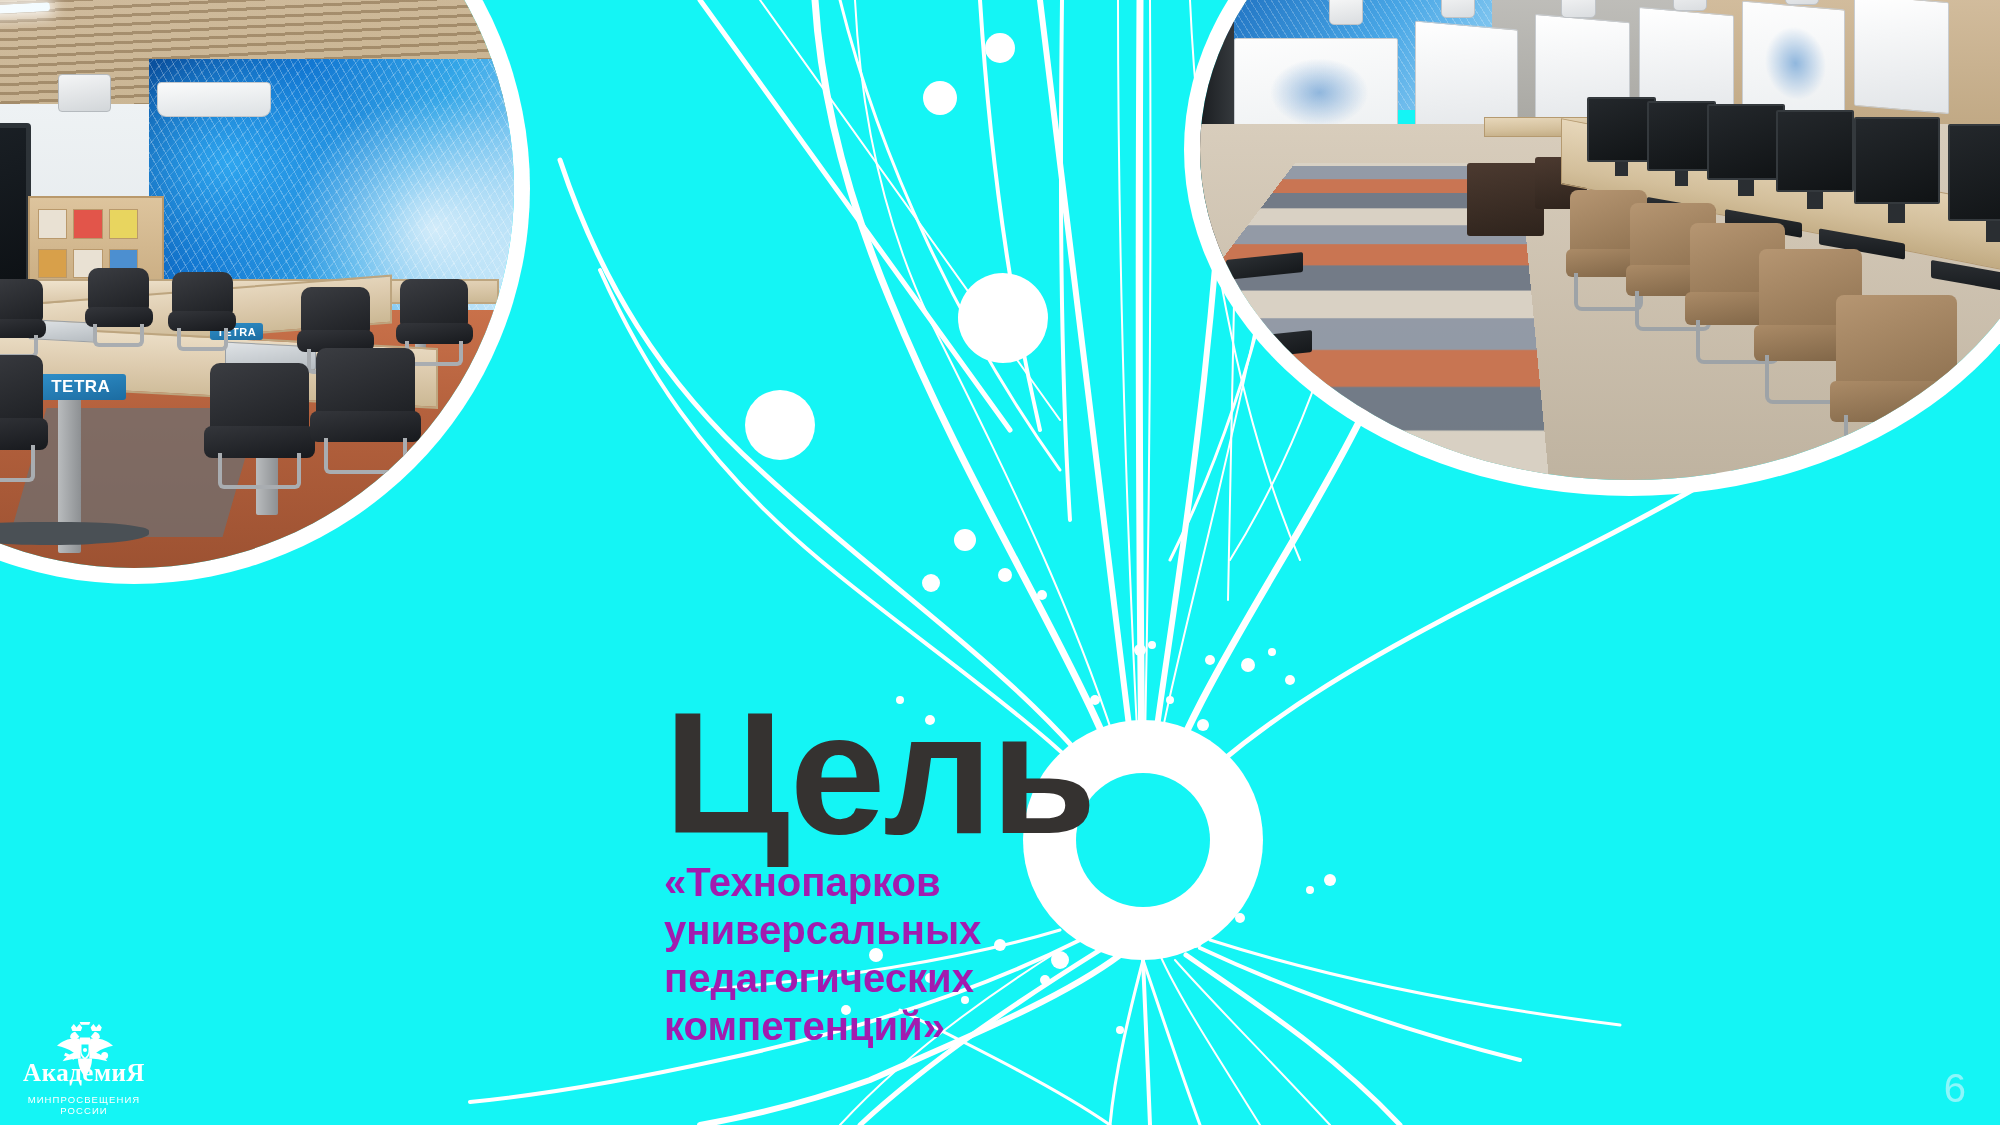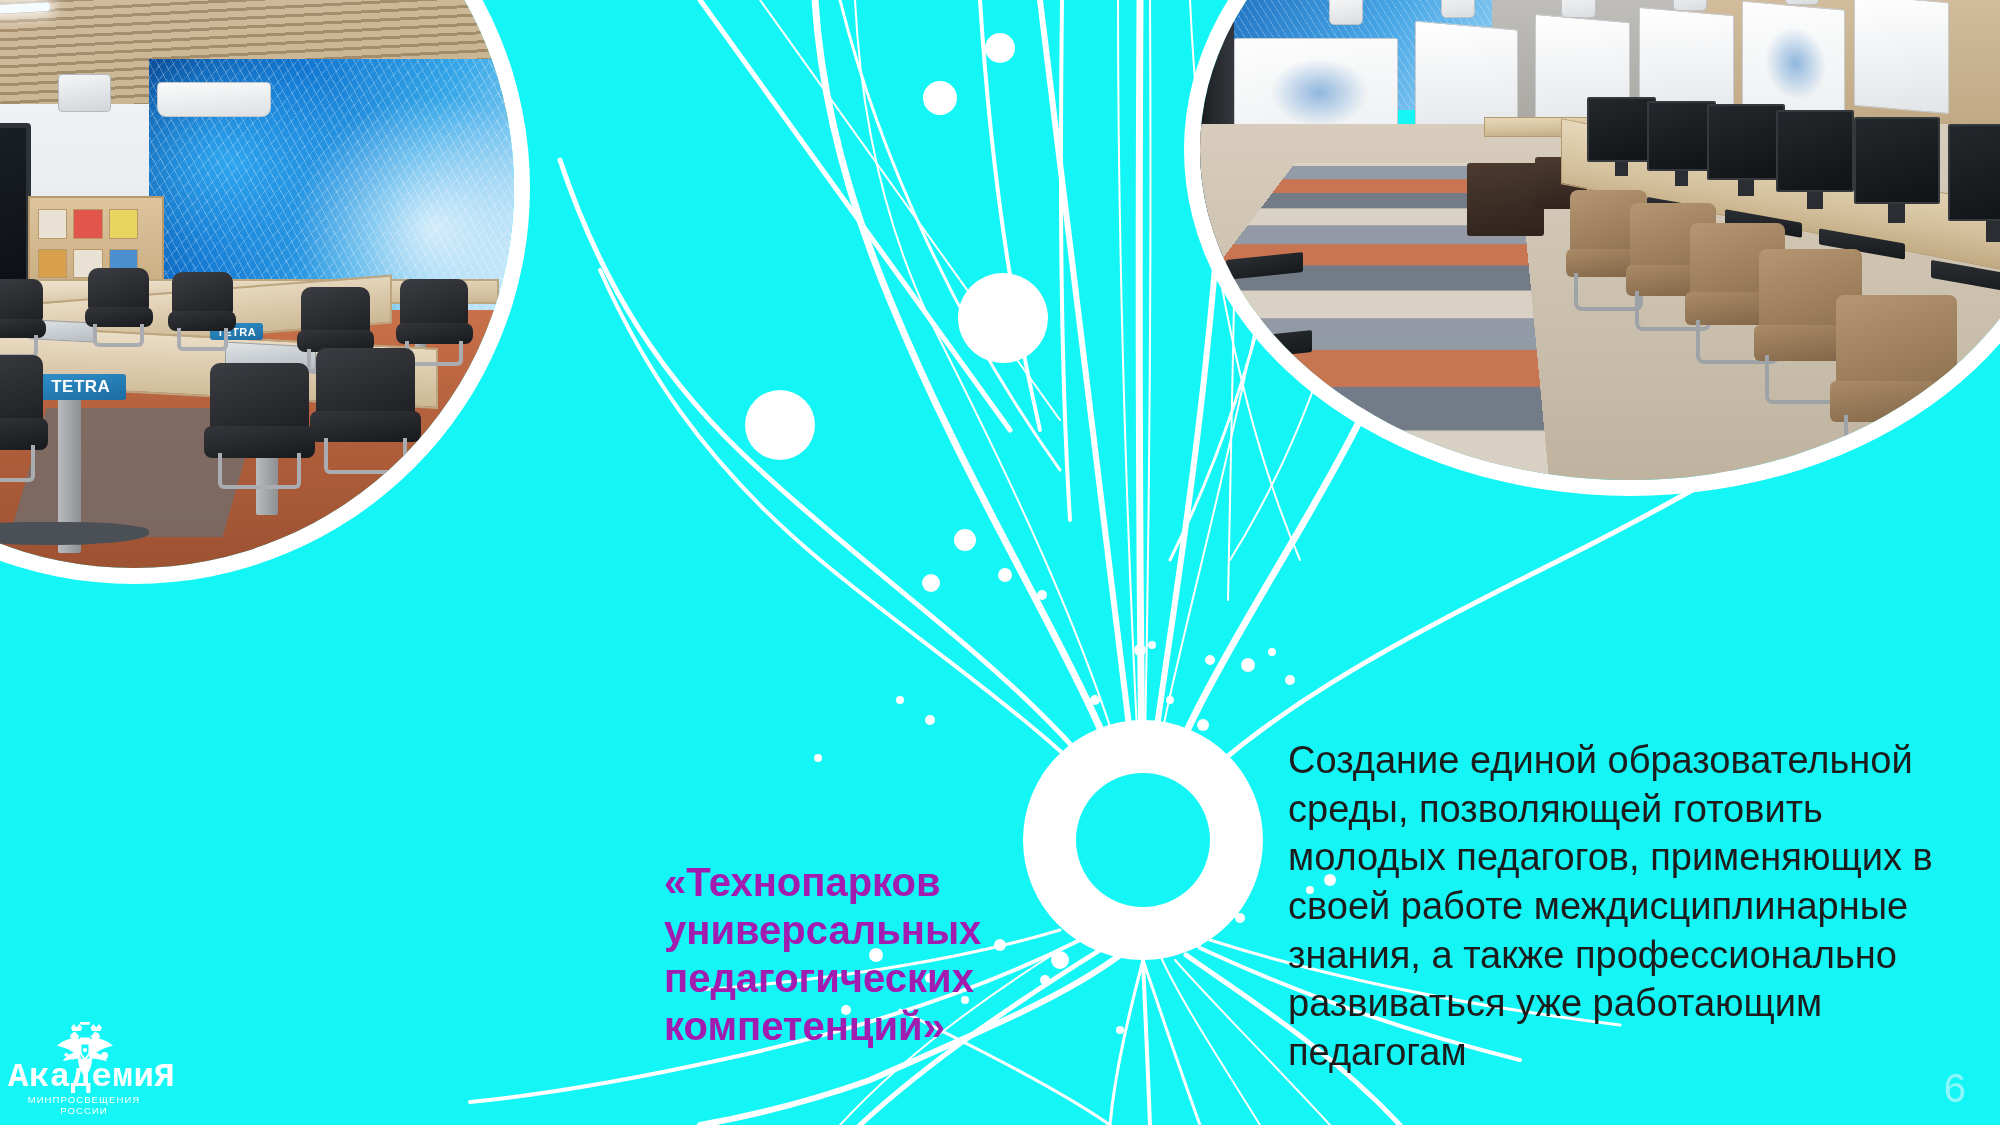--- a/index.html
+++ b/index.html
@@ -217,22 +217,22 @@
     position:absolute;left:1288px;top:736px;width:680px;
     font-size:38px;line-height:1.28;
     color:#1c1c1c;
   }
 
   
   .logo{position:absolute;left:8px;top:1024px;width:152px;height:92px;color:#ffffff;}
   .logo .eagle{position:absolute;left:42px;top:-2px;width:70px;height:56px;}
   .logo .name{
     position:absolute;left:0;top:36px;width:100%;
-    text-align:center;font-size:34px;font-weight:bold;
-    font-family:Liberation Mono, monospace;
+    text-align:center;font-size:25px;font-weight:bold;
+    font-family:Liberation Serif, serif;
     letter-spacing:.5px;line-height:1;
   }
   .logo .sub{
     position:absolute;left:0;top:70px;width:100%;
     text-align:center;font-size:9.5px;letter-spacing:1.1px;
     font-family:"Liberation Sans",sans-serif;
   }
 
   
   .page-num{
@@ -504,22 +504,22 @@
           <div class="back"></div>
           <div class="seat"></div>
           <div class="frame"></div>
         </div>
 
       <div class="lab-laptop" style="left:3%;top:66%;width:9%;height:3%;transform:skewY(-6deg);"></div>
       <div class="lab-laptop" style="left:2%;top:78%;width:11%;height:3.4%;transform:skewY(-6deg);"></div>
     </div>
   </div>
 
+  <div class="title">Цель</div>
   <div class="subtitle">«Технопарков универсальных педагогических компетенций»</div>
-  <div class="body-text">Создание единой образовательной среды, позволяющей готовить молодых педагогов, применяющих в своей работе междисциплинарные знания, а также профессионально развиваться уже работающим педагогам</div>
 
   <div class="logo">
     <svg class="eagle" viewBox="0 0 100 80">
       <g fill="#ffffff">
 
         <path d="M30 8 l4-5 4 5 4-5 4 5 -2 5 -12 0z"></path>
         <path d="M58 8 l4-5 4 5 4-5 4 5 -2 5 -12 0z"></path>
         <path d="M42 0 l4-4 4 4 4-4 4 4 -2 5 -12 0z" transform="translate(0,-1)"></path>
 
         <path d="M36 14 c-5 1 -8 5 -7 9 l6 4 7-6z"></path>

